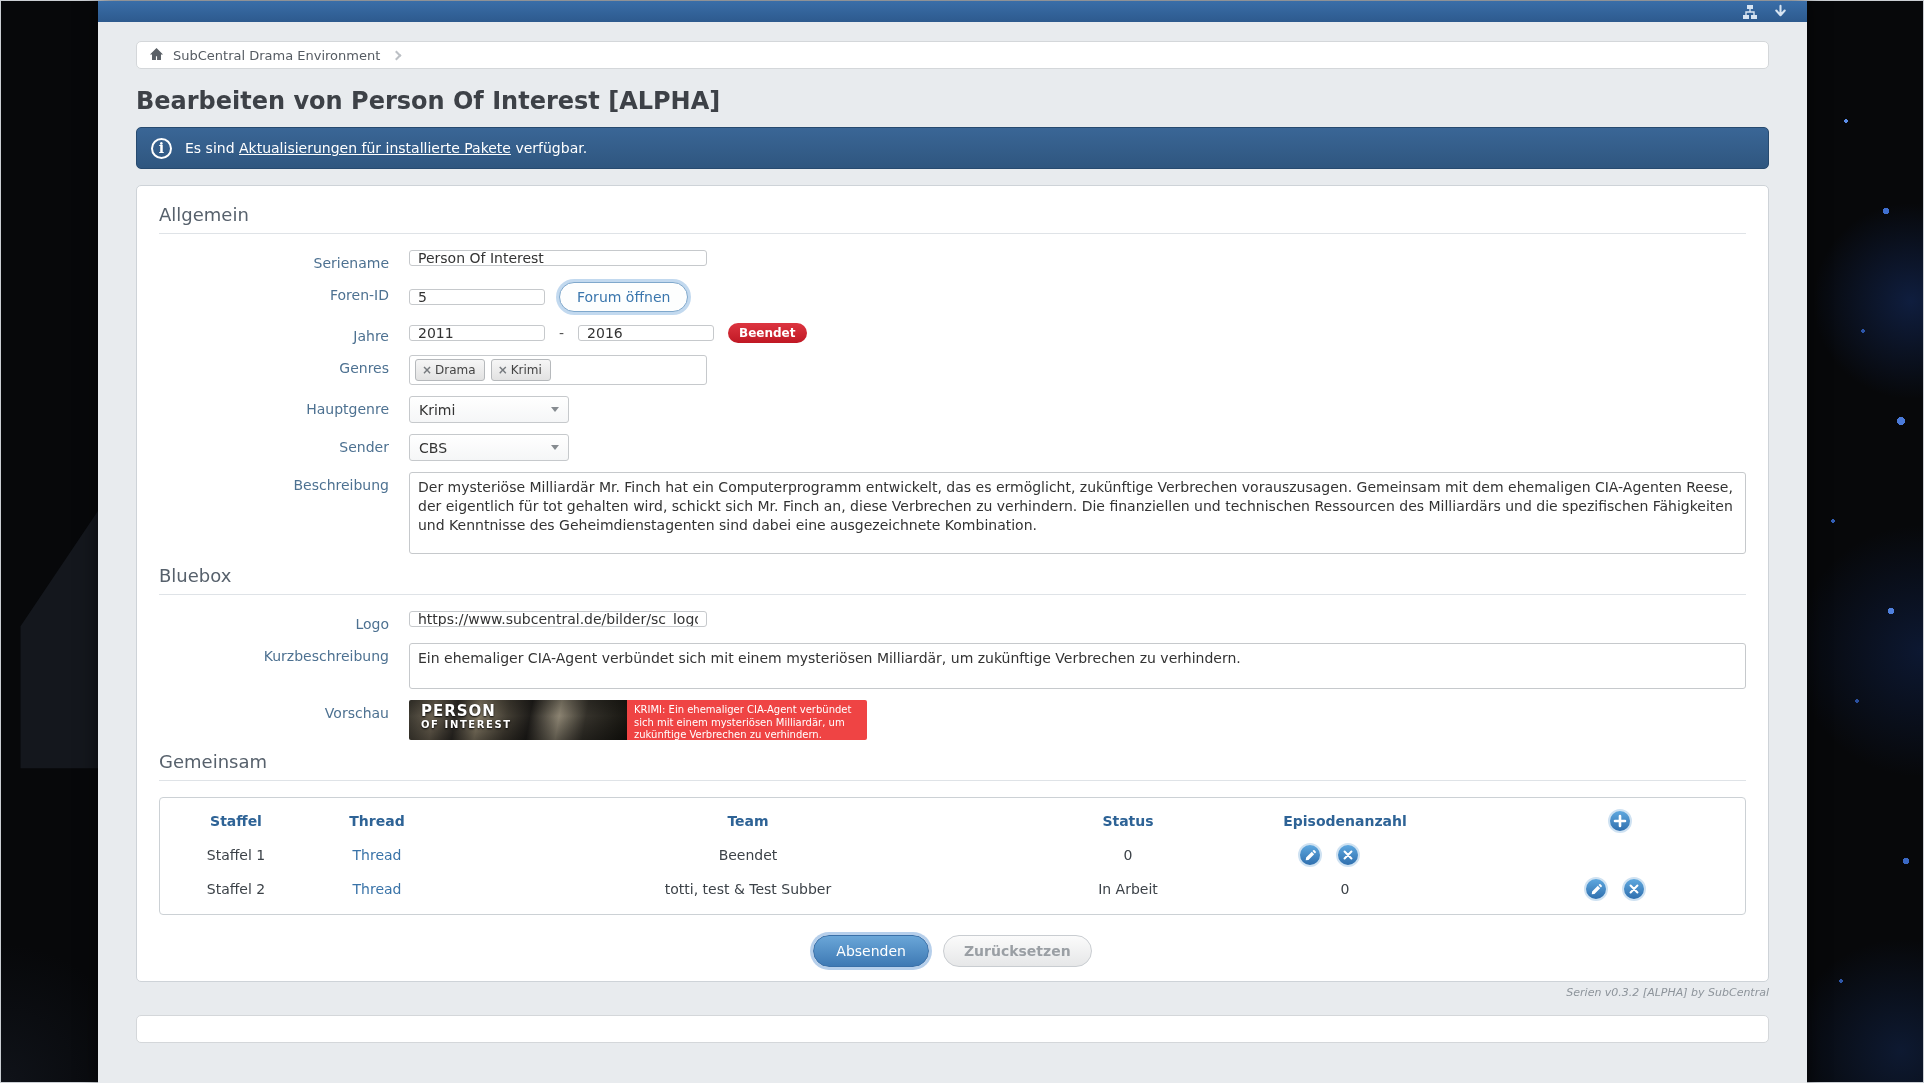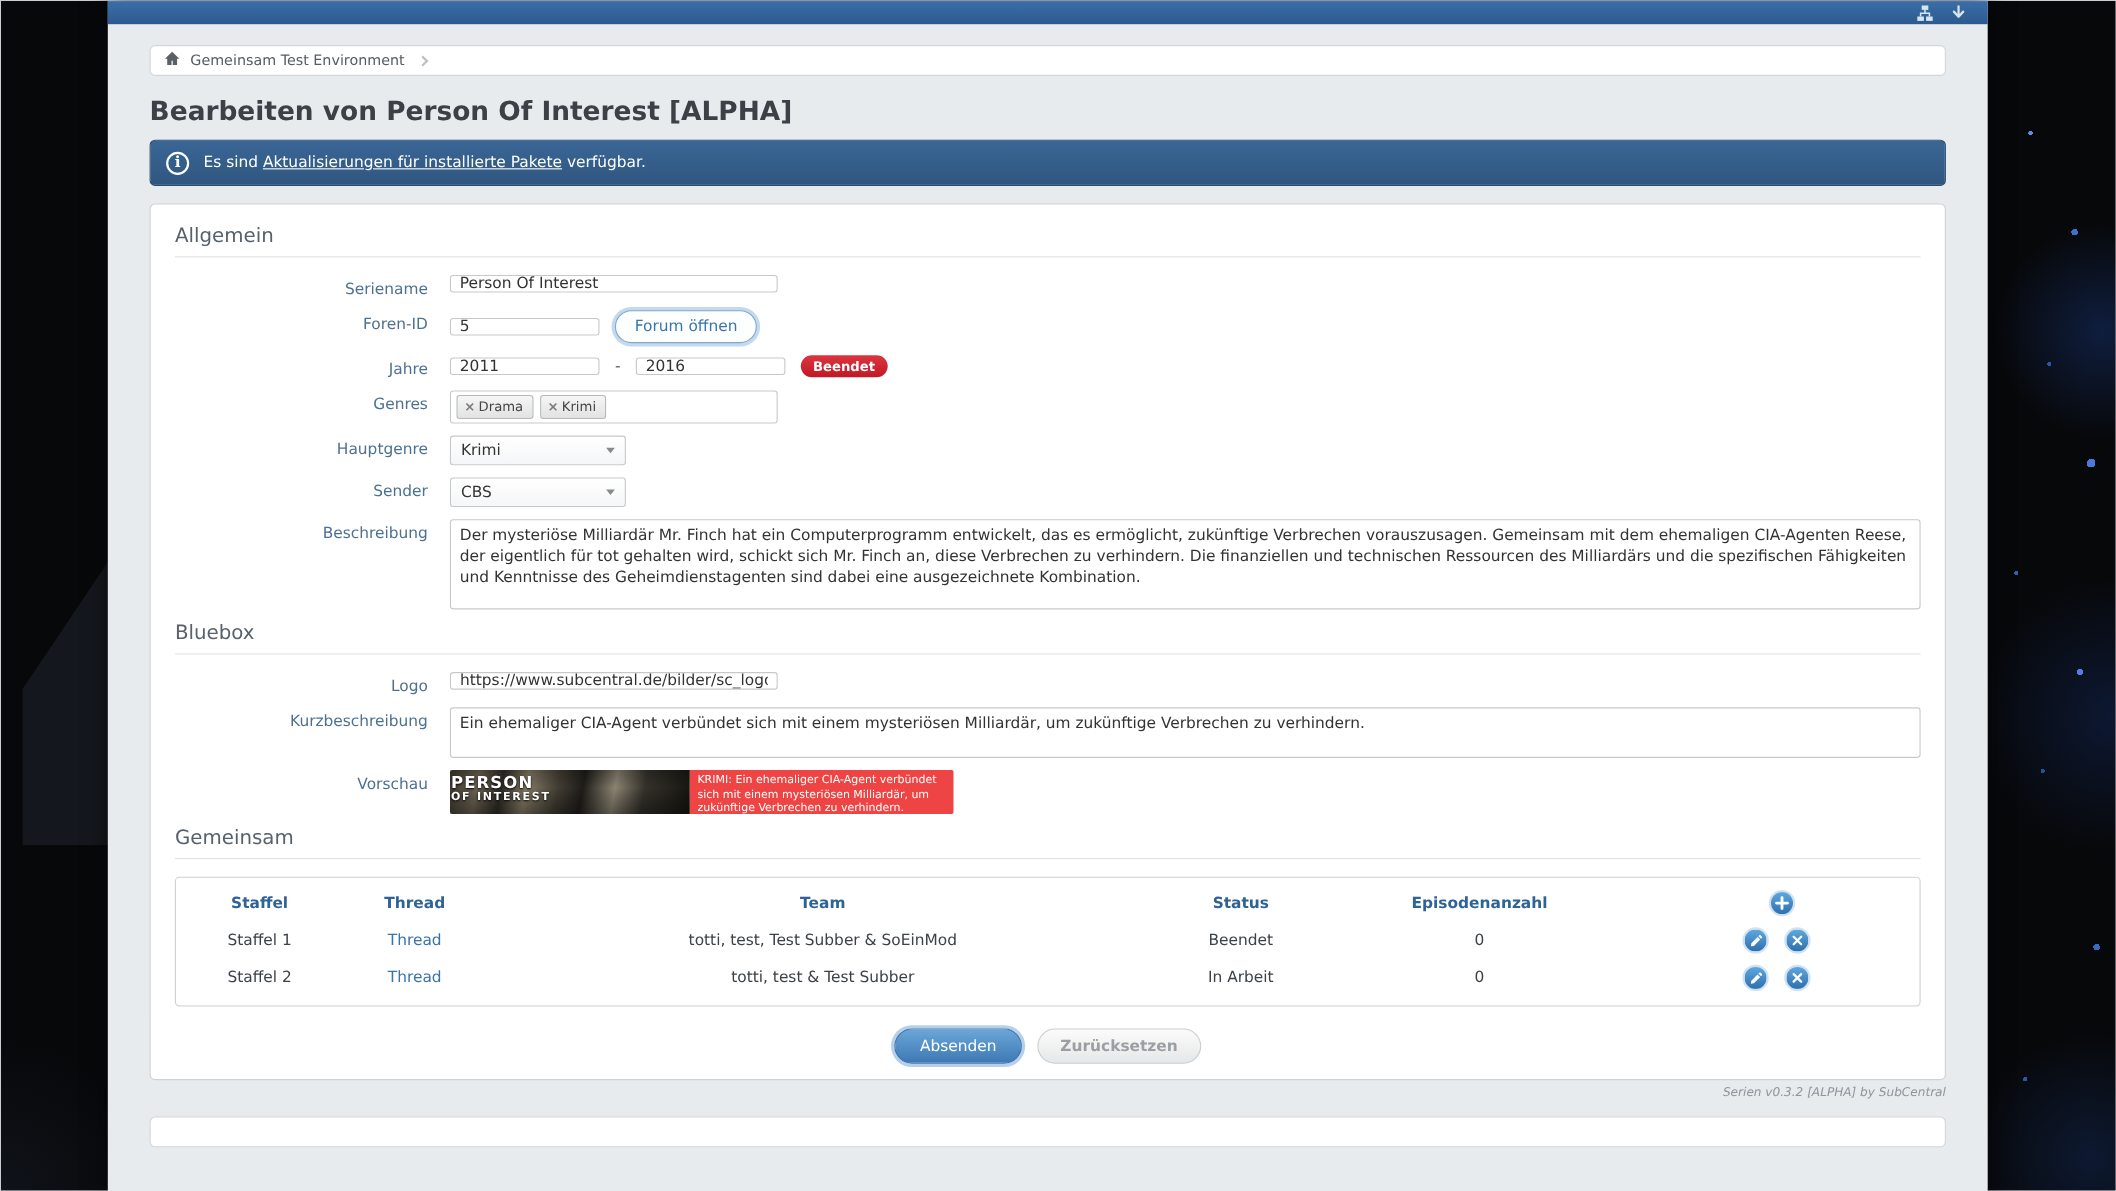--- a/index.html
+++ b/index.html
@@ -145,21 +145,21 @@
   
   .preview-banner { width:458px; height:40px; display:flex; overflow:hidden; border-radius:2px; cursor:default; }
   .pb-photo {
     width:218px; position:relative; flex:0 0 218px;
     background:linear-gradient(100deg,#3a372f 0%,#6b6252 12%,#2e2b26 22%,#857b66 32%,#423d33 45%,#1f1d1a 55%,#8c8472 68%,#35322b 80%,#15140f 100%);
   }
   .pb-photo::after {
     content:""; position:absolute; inset:0;
     background:linear-gradient(180deg,rgba(0,0,0,.25),rgba(0,0,0,0) 40%,rgba(0,0,0,.35));
   }
-  .pb-title { position:absolute; left:1px; top:4px; z-index:1; color:#fff; line-height:1.05; text-shadow:0 1px 2px #000; }
+  .pb-title { position:absolute; left:12px; top:4px; z-index:1; color:#fff; line-height:1.05; text-shadow:0 1px 2px #000; }
   .pb-title .l1 { font-size:15px; font-weight:bold; letter-spacing:1px; }
   .pb-title .l2 { font-size:10px; font-weight:bold; letter-spacing:1.6px; }
   .pb-blue { flex:1; background:#ef4444; color:#fff; font-size:10px; line-height:1.25; padding:4px 7px; }
 
   
   .seasons { border:1px solid #ccd1d5; border-radius:4px; padding:6px 0 8px; }
   .t-row { display:grid; grid-template-columns:152px 130px 612px 148px 286px 1fr; align-items:center; min-height:34px; }
   .t-row > span { text-align:center; }
   .th { font-size:14px; font-weight:bold; color:#2e6396; }
   .td { font-size:14px; color:#3c4248; }
@@ -217,21 +217,21 @@
     </div>
 
     <div class="inner">
 
       <div class="breadcrumb top">
         <span>
           <svg width="15" height="14" viewBox="0 0 16 15">
             <path d="M8 1L1 8h2.2v6h4.2v-4h1.2v4h4.2V8H15z" fill="#5a6066"></path>
           </svg>
         </span>
-        <span>Gemeinsam Test Environment</span>
+        <span>SubCentral Drama Environment</span>
         <span class="crumb-sep"></span>
       </div>
 
       <h1 class="page-title">Bearbeiten von Person Of Interest [ALPHA]</h1>
 
       <div class="notice">
         <span class="info-icon">i</span>
         <span>
           <span>Es sind </span><span class="notice-link">Aktualisierungen für installierte Pakete</span><span> verfügbar.</span>
         </span>
@@ -356,21 +356,20 @@
                 <svg width="14" height="14" viewBox="0 0 14 14">
                     <path d="M7 2v10M2 7h10" stroke="#fff" stroke-width="2.6" stroke-linecap="round"></path>
                   </svg>
               </button>
             </span>
           </div>
 
           <div class="t-row">
             <span class="td">Staffel 1</span>
             <span class="td t-link">Thread</span>
-            <span class="td">totti, test, Test Subber &amp; SoEinMod</span>
             <span class="td">Beendet</span>
             <span class="td">0</span>
             <span class="t-actions">
               <button class="circle-btn">
                 <svg width="13" height="13" viewBox="0 0 16 16">
                     <path d="M12.9 1.6l1.5 1.5c.4.4.4 1 0 1.4l-1 1-2.9-2.9 1-1c.4-.4 1-.4 1.4 0zM9.6 3.5l2.9 2.9-7 7-3.4.5.5-3.4z" fill="#fff"></path>
                   </svg>
               </button>
               <button class="circle-btn">
                 <svg width="12" height="12" viewBox="0 0 14 14">

